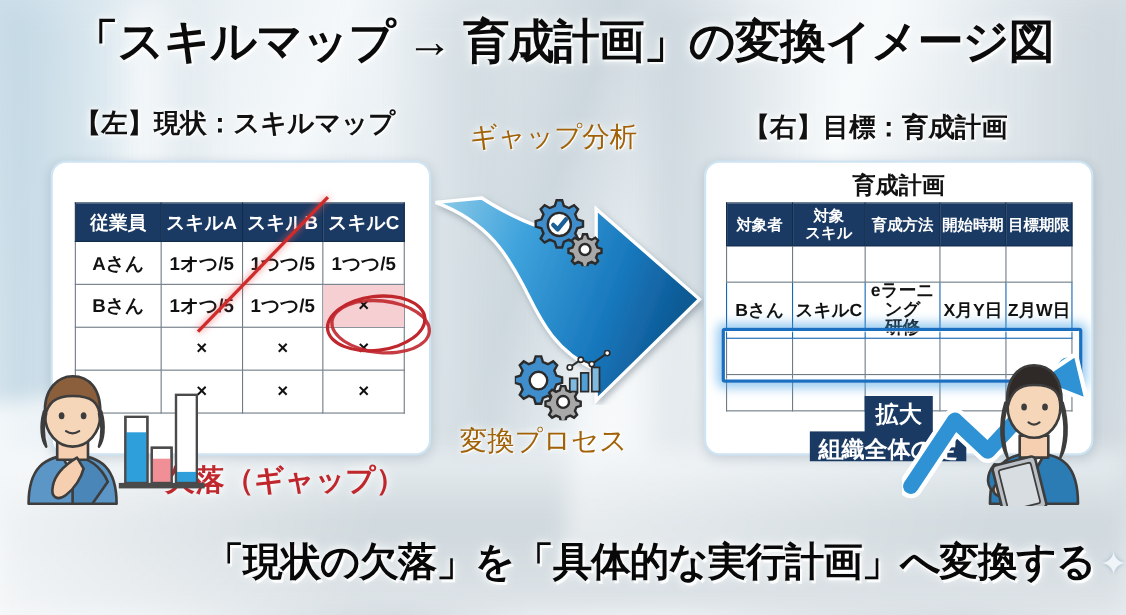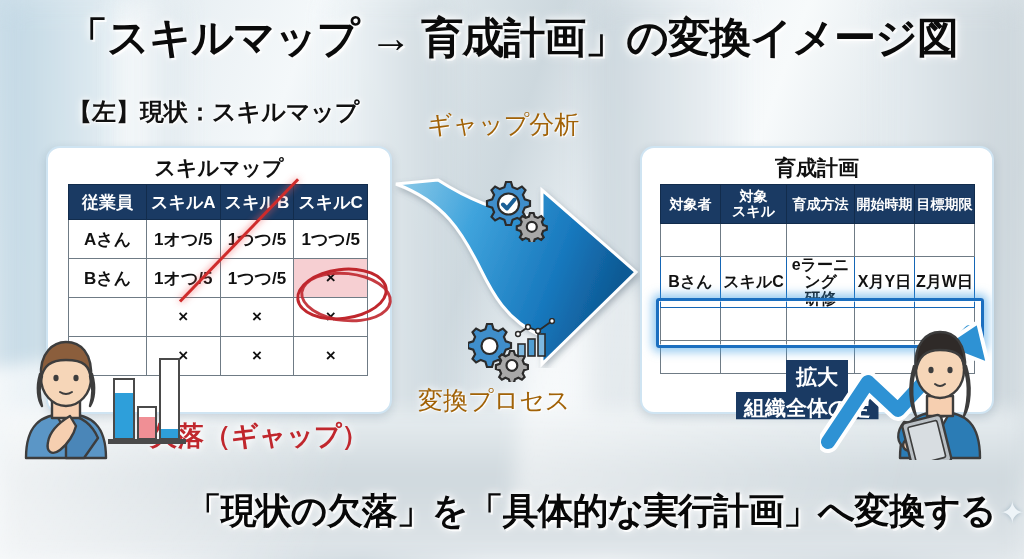--- a/index.html
+++ b/index.html
@@ -165,23 +165,23 @@
     <div class="bg-band b4"></div>
     <div class="bg-band b5"></div>
     <div class="bg-desk"></div>
     <div class="bg-sheen"></div>
     <div class="bg-sheen2"></div>
   </div>
 
   <div class="title">「スキルマップ → 育成計画」の変換イメージ図</div>
 
   <div class="sublabel" id="sub-left">【左】現状：スキルマップ</div>
+  <div class="sublabel" id="sub-right">【右】目標：育成計画</div>
 
   <div class="card" id="card-left">
-    <div class="card-title">スキルマップ</div>
 
     <table class="grid" id="tbl-left">
       <colgroup>
           <col class="c0">
           <col>
           <col>
           <col>
         </colgroup>
       <thead>
         <tr>

